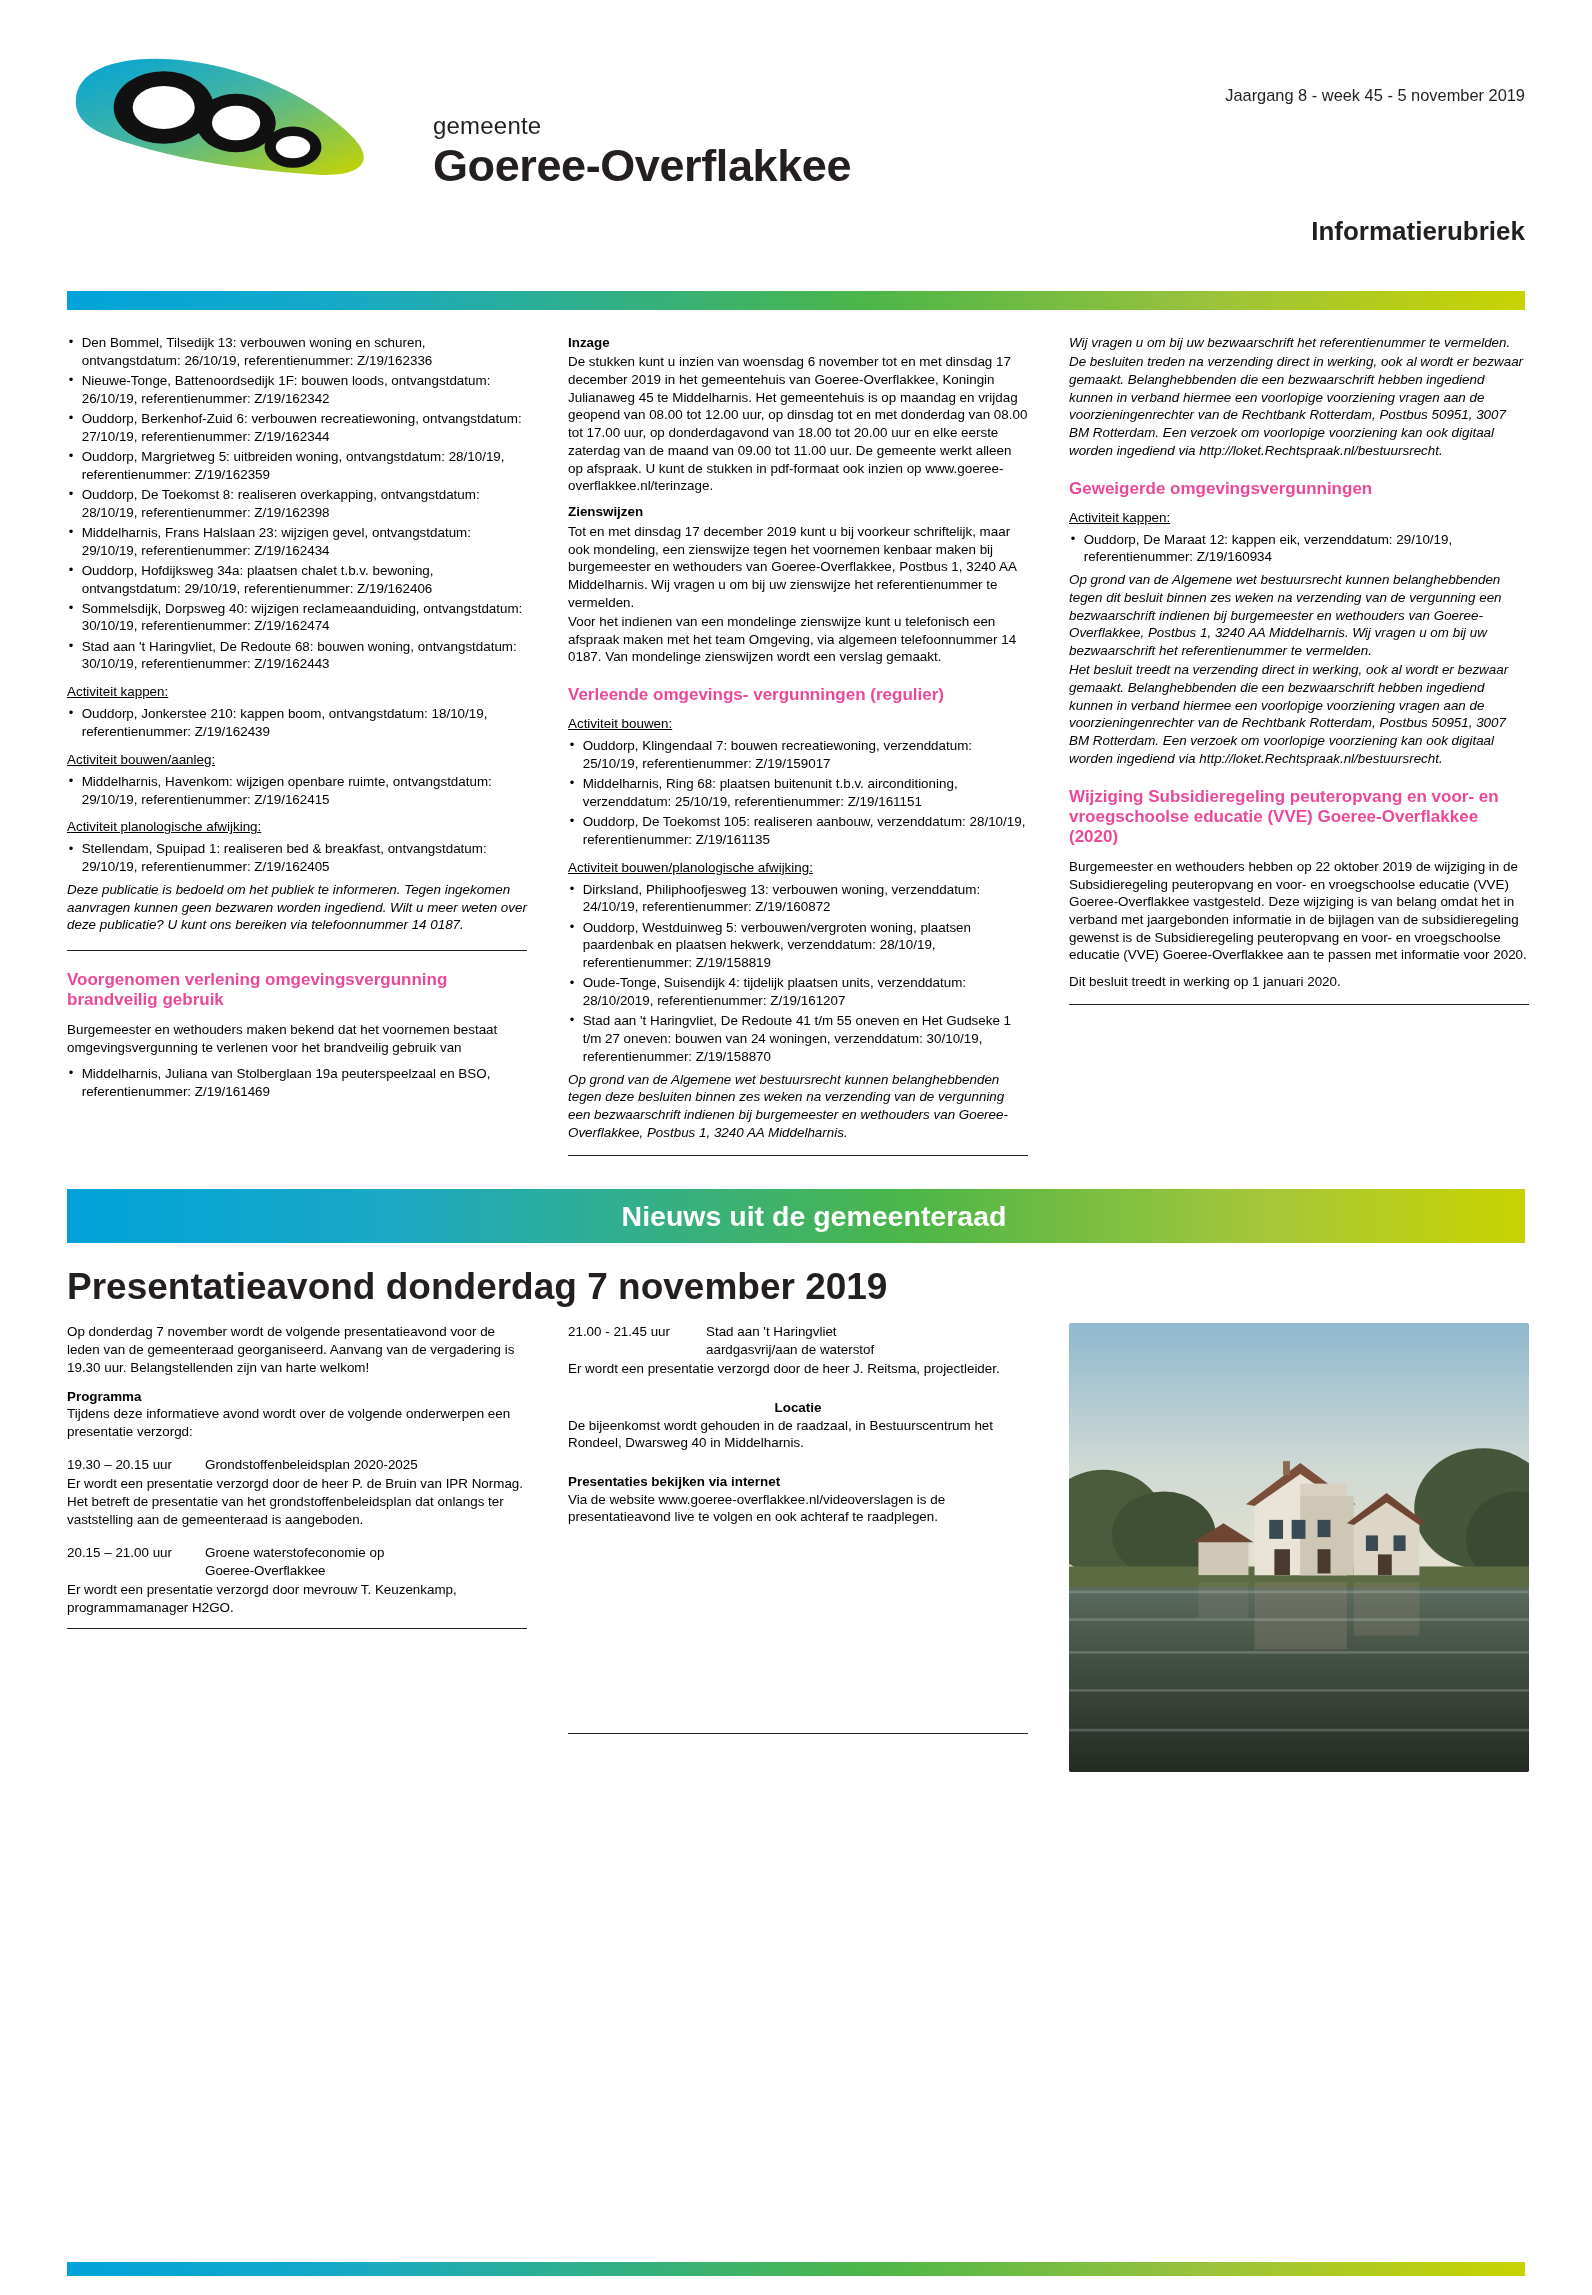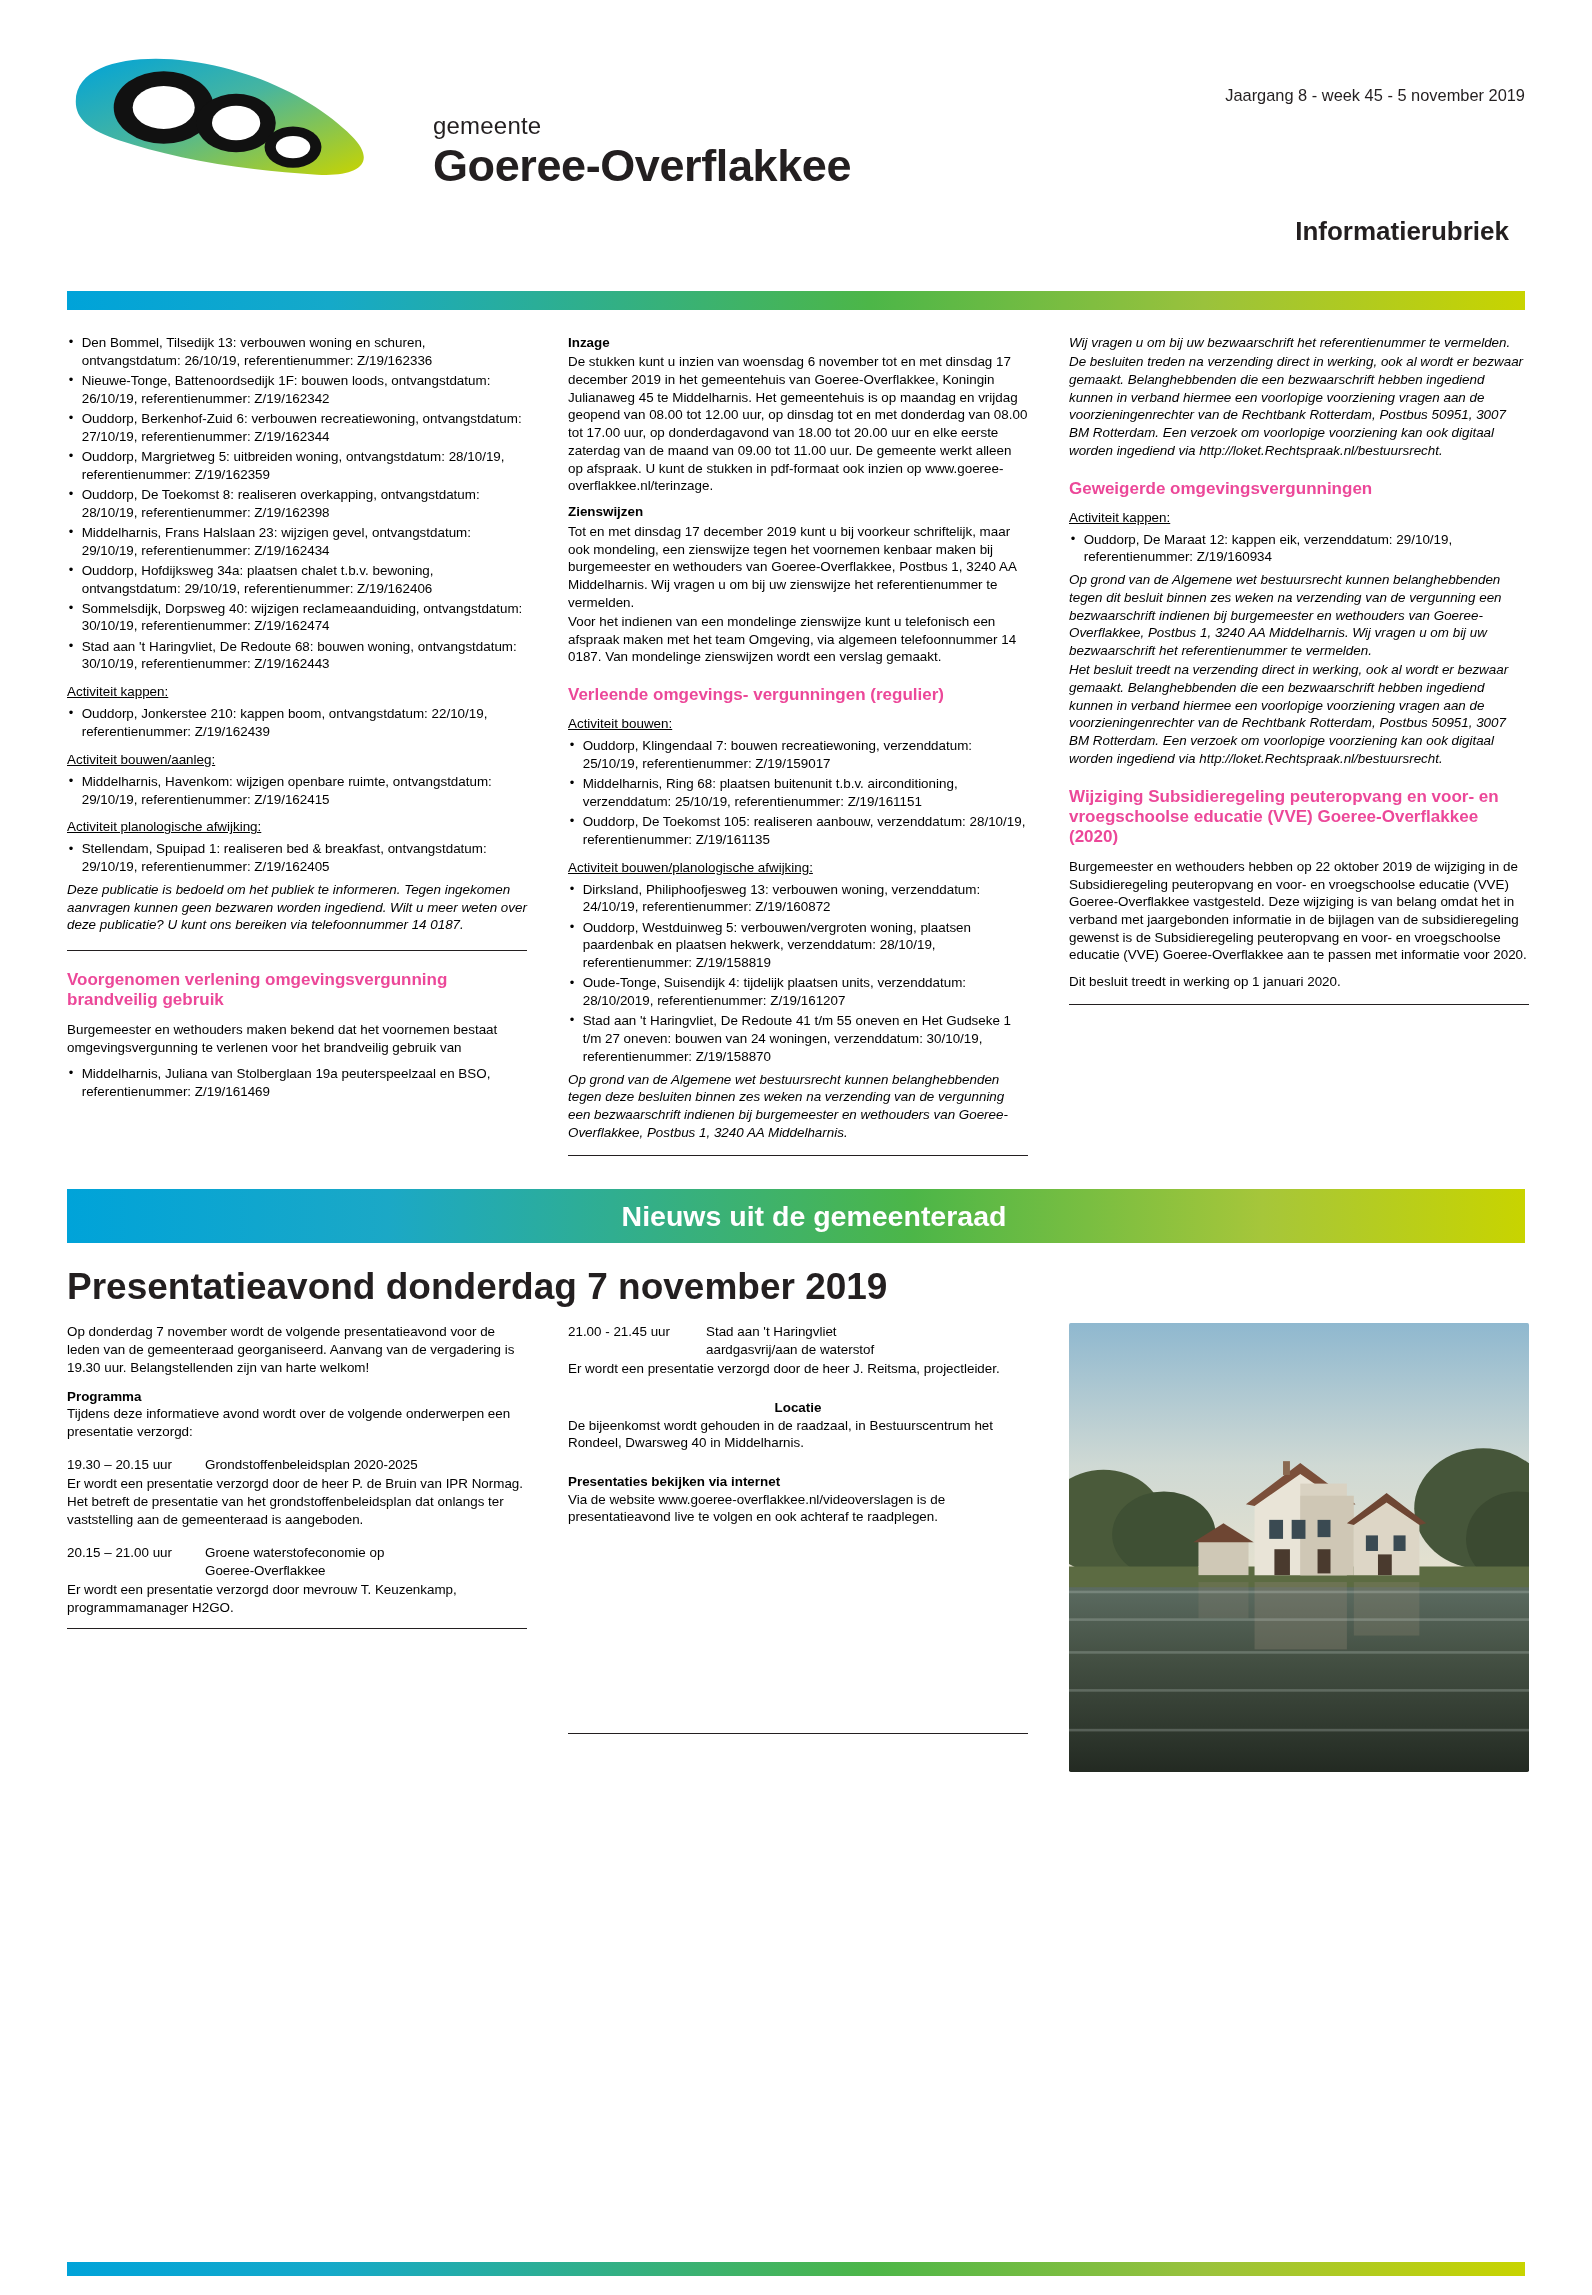--- a/index.html
+++ b/index.html
@@ -57,21 +57,21 @@
   .issue {
     position: absolute;
     right: 0px;
     top: 86px;
     font-size: 16.4px;
     color: #231f20;
     text-align: right;
   }
   .rubriek {
     position: absolute;
-    right: 16px;
+    right: 0px;
     top: 216px;
     font-size: 26px;
     font-weight: bold;
     color: #231f20;
     text-align: left;
   }
 
   .gradient-bar {
     height: 19px;
     width: 100%;
@@ -252,21 +252,21 @@
         <li>Ouddorp, Margrietweg 5: uitbreiden woning, ontvangstdatum: 28/10/19, referentienummer: Z/19/162359</li>
         <li>Ouddorp, De Toekomst 8: realiseren overkapping, ontvangstdatum: 28/10/19, referentienummer: Z/19/162398</li>
         <li>Middelharnis, Frans Halslaan 23: wijzigen gevel, ontvangstdatum: 29/10/19, referentienummer: Z/19/162434</li>
         <li>Ouddorp, Hofdijksweg 34a: plaatsen chalet t.b.v. bewoning, ontvangstdatum: 29/10/19, referentienummer: Z/19/162406</li>
         <li>Sommelsdijk, Dorpsweg 40: wijzigen reclameaanduiding, ontvangstdatum: 30/10/19, referentienummer: Z/19/162474</li>
         <li>Stad aan 't Haringvliet, De Redoute 68: bouwen woning, ontvangstdatum: 30/10/19, referentienummer: Z/19/162443</li>
       </ul>
 
       <div class="underline-head">Activiteit kappen:</div>
       <ul>
-        <li>Ouddorp, Jonkerstee 210: kappen boom, ontvangstdatum: 22/10/19, referentienummer: Z/19/162439</li>
+        <li>Ouddorp, Jonkerstee 210: kappen boom, ontvangstdatum: 18/10/19, referentienummer: Z/19/162439</li>
       </ul>
 
       <div class="underline-head">Activiteit bouwen/aanleg:</div>
       <ul>
         <li>Middelharnis, Havenkom: wijzigen openbare ruimte, ontvangstdatum: 29/10/19, referentienummer: Z/19/162415</li>
       </ul>
 
       <div class="underline-head">Activiteit planologische afwijking:</div>
       <ul>
         <li>Stellendam, Spuipad 1: realiseren bed &amp; breakfast, ontvangstdatum: 29/10/19, referentienummer: Z/19/162405</li>

